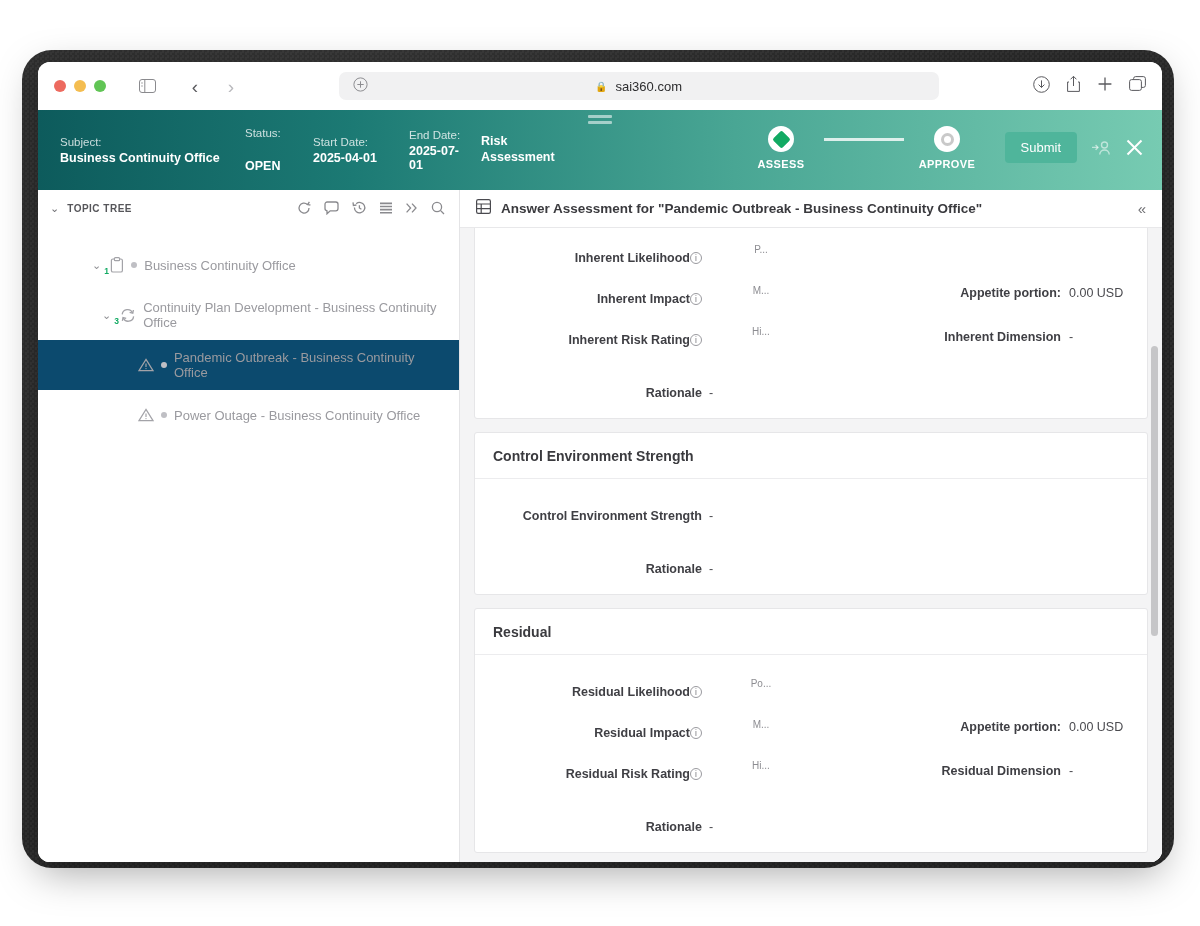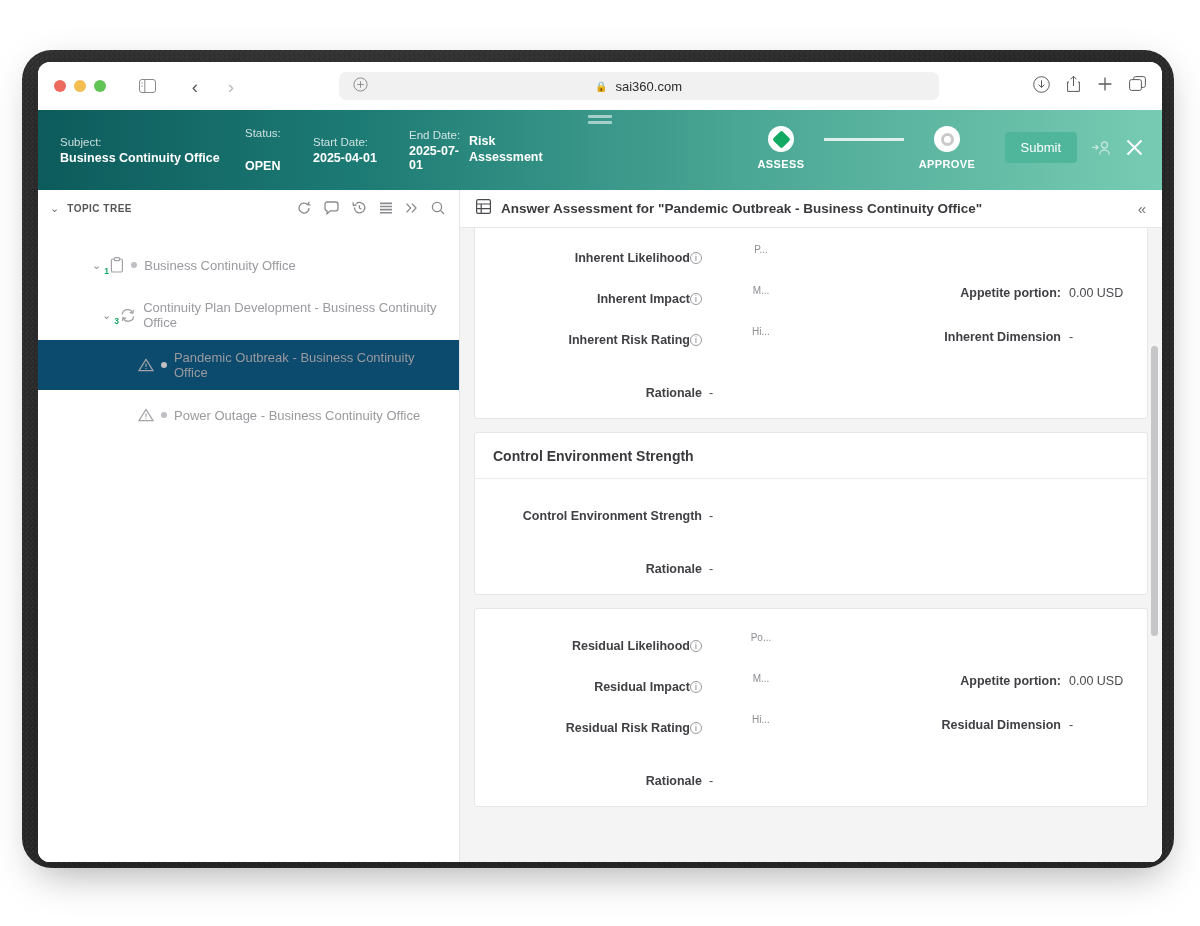--- a/index.html
+++ b/index.html
@@ -307,21 +307,21 @@
         <span class="meta-value">OPEN</span>
       </div>
       <div class="meta-col m3">
         <span class="meta-label">Start Date:</span>
         <span class="meta-value">2025-04-01</span>
       </div>
       <div class="meta-col m4">
         <span class="meta-label">End Date:</span>
         <span class="meta-value">2025-07-01</span>
       </div>
-      <div class="m5" style="margin-left:8px;">
+      <div class="m5" style="margin-left:20px;">
         <div class="risk-2line">Risk</div>
         <div class="risk-2line">Assessment</div>
       </div>
     </div>
 
     <div class="stepper">
       <div class="step">
         <span class="step-dot">
             <span class="diamond"></span>
           </span>
@@ -549,20 +549,21 @@
               </div>
               <div class="rationale-row">
                 <span class="field-label">Rationale</span>
                 <span class="dash-val">-</span>
               </div>
             </div>
           </div>
         </div>
 
         <div class="card">
+          <div class="card-head">Residual</div>
           <div class="card-body">
             <div class="col-left">
 
               <div class="field-row">
                 <span class="field-label">
                   <span>Residual Likelihood</span>
                   <i class="info-i">i</i>
                 </span>
                 <span class="slider-wrap">
                   <span class="slider-cap">Po...</span>

